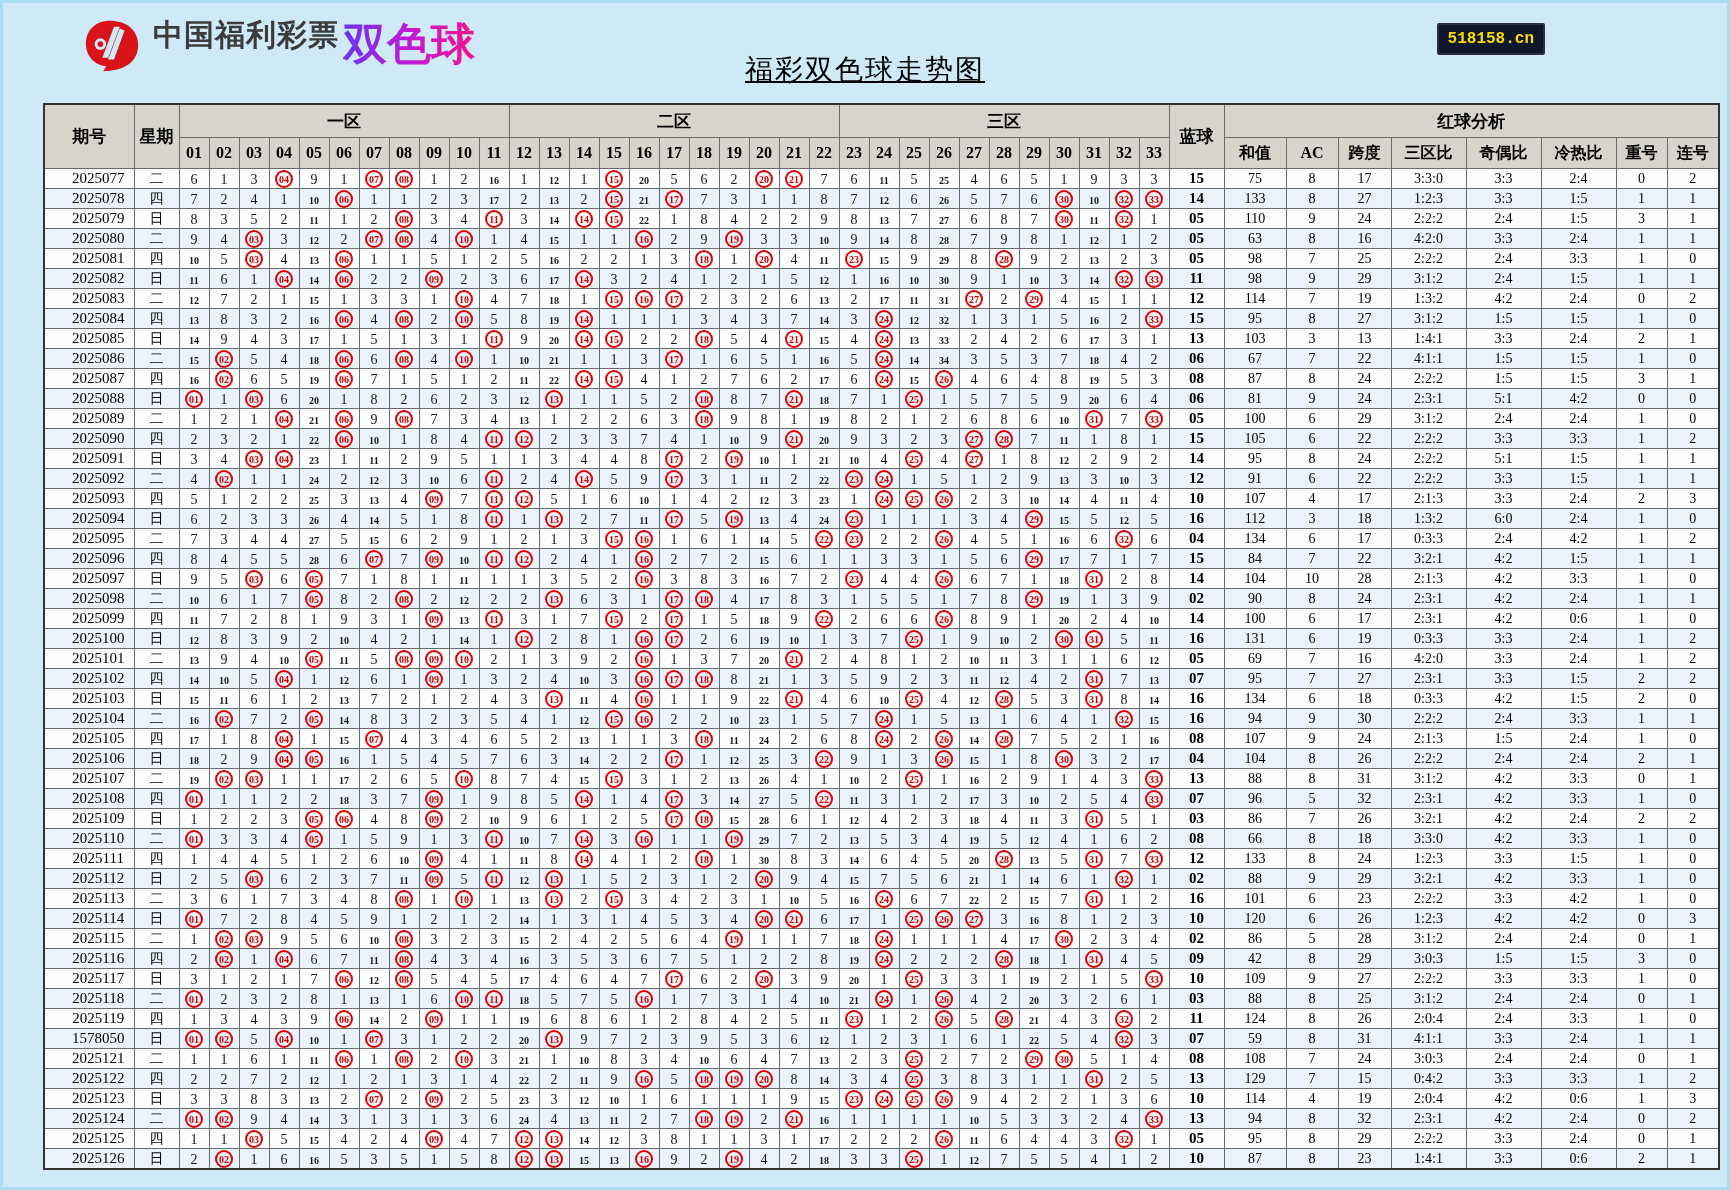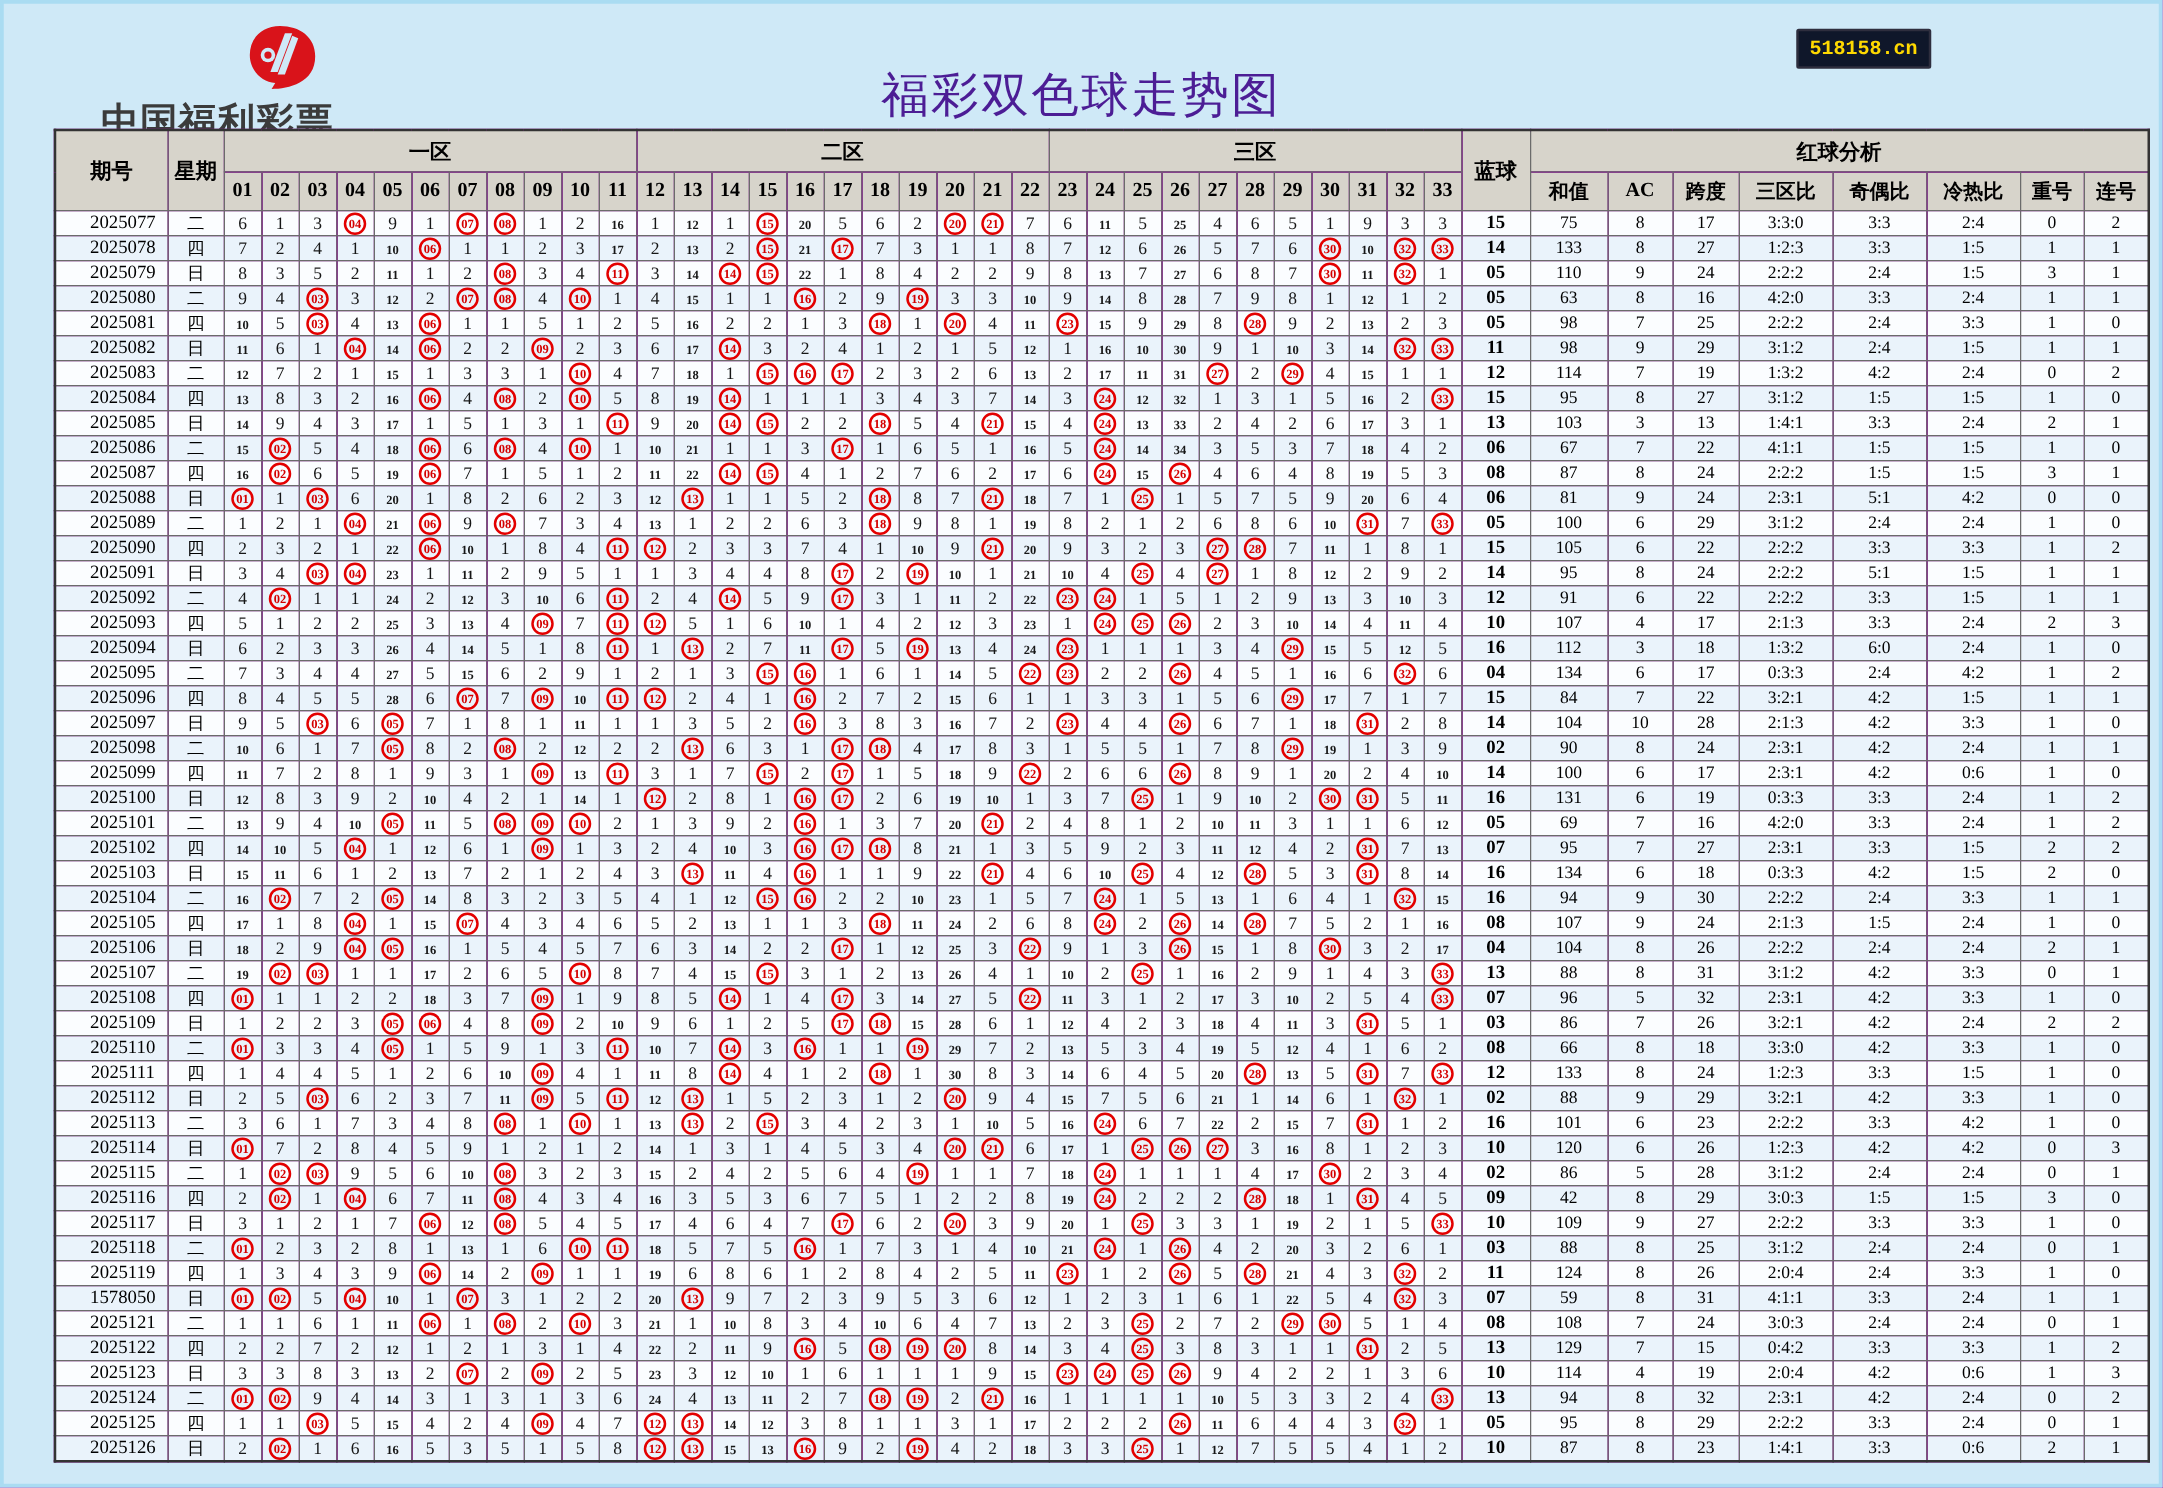--- a/index.html
+++ b/index.html
@@ -6,28 +6,28 @@
   body{
     width:1730px;height:1190px;
     background:#cfe9f7;
     font-family:"Liberation Serif", serif;
     position:relative;
     box-sizing:border-box;
     border:3px solid #aadcf2;
     overflow:hidden;
   }
   .top-bar{position:absolute;left:0;top:0;width:100%;height:100px;}
-  .logo-wrap{position:absolute;left:78px;top:12px;display:flex;align-items:flex-end;flex-direction:column;}
+  .logo-wrap{position:absolute;left:78px;top:12px;display:flex;align-items:flex-start;}
   .logo-mark{width:62px;height:62px;margin-right:10px;}
   .brand-cn{font-family:"Liberation Sans",sans-serif;font-size:30px;font-weight:bold;color:#3b3b3b;letter-spacing:1px;}
   .brand-ssq{font-family:"Liberation Sans",sans-serif;font-size:44px;font-weight:bold;
     background:linear-gradient(90deg,#6a35f0,#c319d6,#f5128c);
     -webkit-background-clip:text;background-clip:text;color:transparent;margin-left:4px;}
   .page-title{position:absolute;left:0;top:48px;width:100%;text-align:center;
-    font-size:38px;color:#4c1d95;letter-spacing:2px;}
+    font-size:28px;color:#000000;letter-spacing:2px;text-decoration:underline;}
   .site-badge{position:absolute;right:182px;top:20px;background:#0f172a;color:#ffd900;
     font-family:"Liberation Mono",monospace;font-size:16px;font-weight:bold;
     padding:5px 9px;border:2px solid #2e2e3e;border-radius:2px;}
   table{border-collapse:collapse;table-layout:fixed;position:absolute;left:40px;top:100px;background:#a21caf;}
   th,td{border:1px solid #6b6b6b;text-align:center;vertical-align:middle;padding:0;overflow:hidden;white-space:nowrap;}
   thead th{background:#d7d4cb;font-weight:bold;}
   thead tr.r1 th{height:32px;font-size:17px;}
   thead tr.r2 th{height:30px;font-size:16px;}
   table{border:2px solid #333;}
   tbody td{height:18px;}

